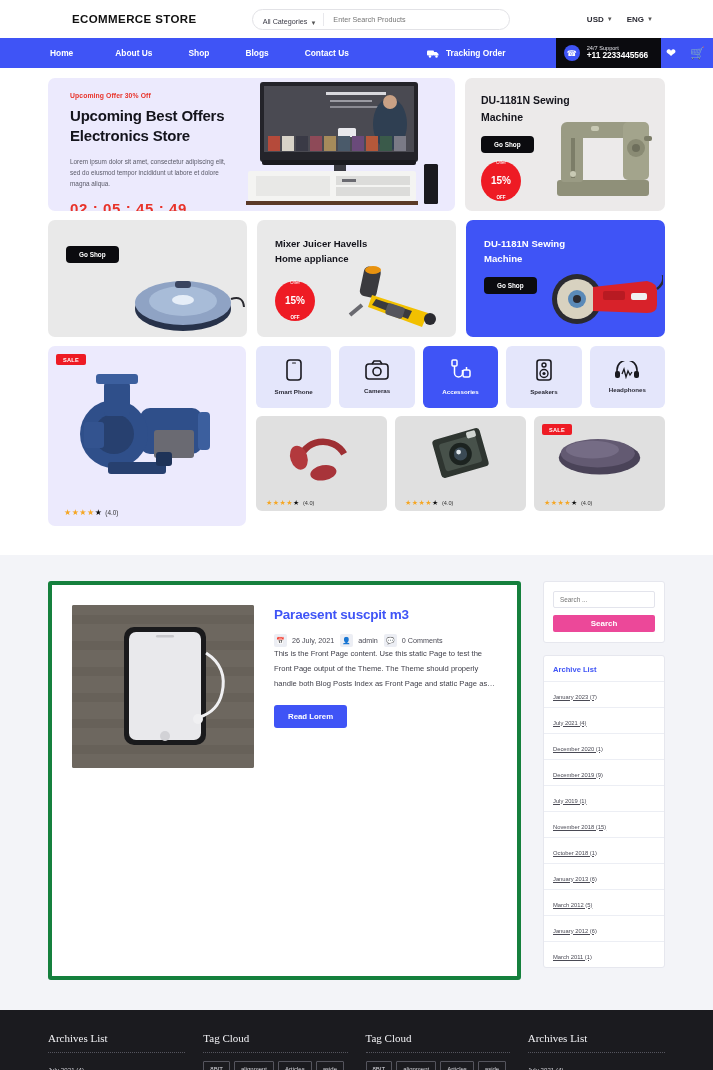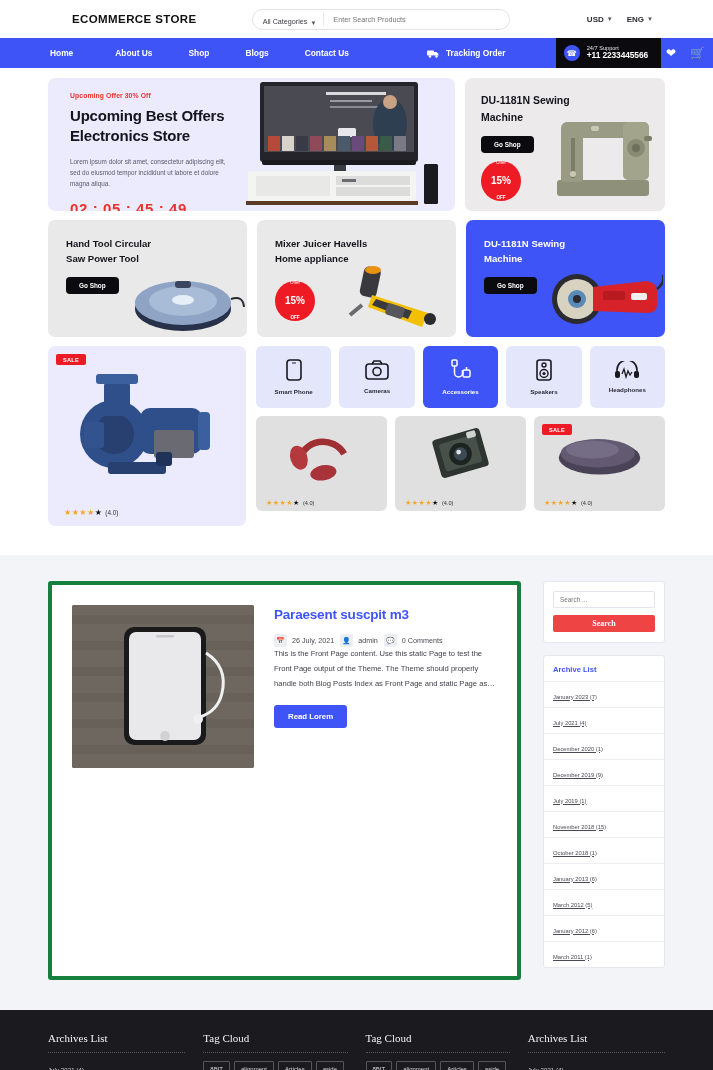--- a/index.html
+++ b/index.html
@@ -284,22 +284,22 @@
   .widget {
     background: #fff; border: 1px solid #e6e7ee; border-radius: 3px;
     padding: 9px 9px 10px 9px; margin-bottom: 12px;
   }
   .sinput {
     width: 100%; height: 17px; border: 1px solid #e3e4ec; border-radius: 2px;
     font-family: inherit; font-size: 6.4px; color: #a8a8b4; padding: 0 6px; outline: none;
   }
   .sbtn {
     width: 100%; margin-top: 7px; height: 17px;
-    background: #ef4444; color: #fff; border: 0; border-radius: 2px;
-    font-family: Liberation Serif, serif; font-size: 8px; font-weight: 700; cursor: pointer;
+    background: #ec4899; color: #fff; border: 0; border-radius: 2px;
+    font-family: Liberation Sans, sans-serif; font-size: 8px; font-weight: 700; cursor: pointer;
   }
   .wtitle { font-size: 7.6px; font-weight: 700; color: #3f54f6; padding-bottom: 7px; }
   .warch { padding: 9px 0 0 0; }
   .warch .wtitle { padding-left: 9px; }
   .alist { list-style: none; }
   .alist li { border-top: 1px solid #eceef4; padding: 5.5px 9px; }
   .alist a { font-size: 5.8px; color: #4a4a55; text-decoration: underline; }
 
   
   .footer {
@@ -446,24 +446,20 @@
           <rect x="24" y="30" width="4" height="40" fill="#7c7d68"></rect>
           <circle cx="26" cy="66" r="3" fill="#c8c9b4"></circle>
           <rect x="44" y="18" width="8" height="5" rx="2" fill="#c8c9b4"></rect>
           <rect x="97" y="28" width="8" height="5" rx="2" fill="#7c7d68"></rect>
         </svg>
       </div>
     </div>
 
     <div class="rowB">
       <div class="promo g">
-        <h3>
-          <span>Hand Tool Circular</span><br>
-          <span>Saw Power Tool</span>
-        </h3>
         <button class="btnblack">Go Shop</button>
         <svg class="promoart" width="118" height="64" viewBox="0 0 118 64">
           <ellipse cx="56" cy="40" rx="48" ry="22" fill="#27324a"></ellipse>
           <ellipse cx="56" cy="34" rx="48" ry="22" fill="#8fa3c4"></ellipse>
           <ellipse cx="56" cy="32" rx="34" ry="15" fill="#a8bcd8"></ellipse>
           <ellipse cx="56" cy="31" rx="11" ry="5" fill="#e6eef8"></ellipse>
           <rect x="48" y="12" width="16" height="7" rx="3" fill="#3a4560"></rect>
           <path d="M104 30 q12 -4 13 8" stroke="#2a2a30" stroke-width="2" fill="none"></path>
         </svg>
       </div>

